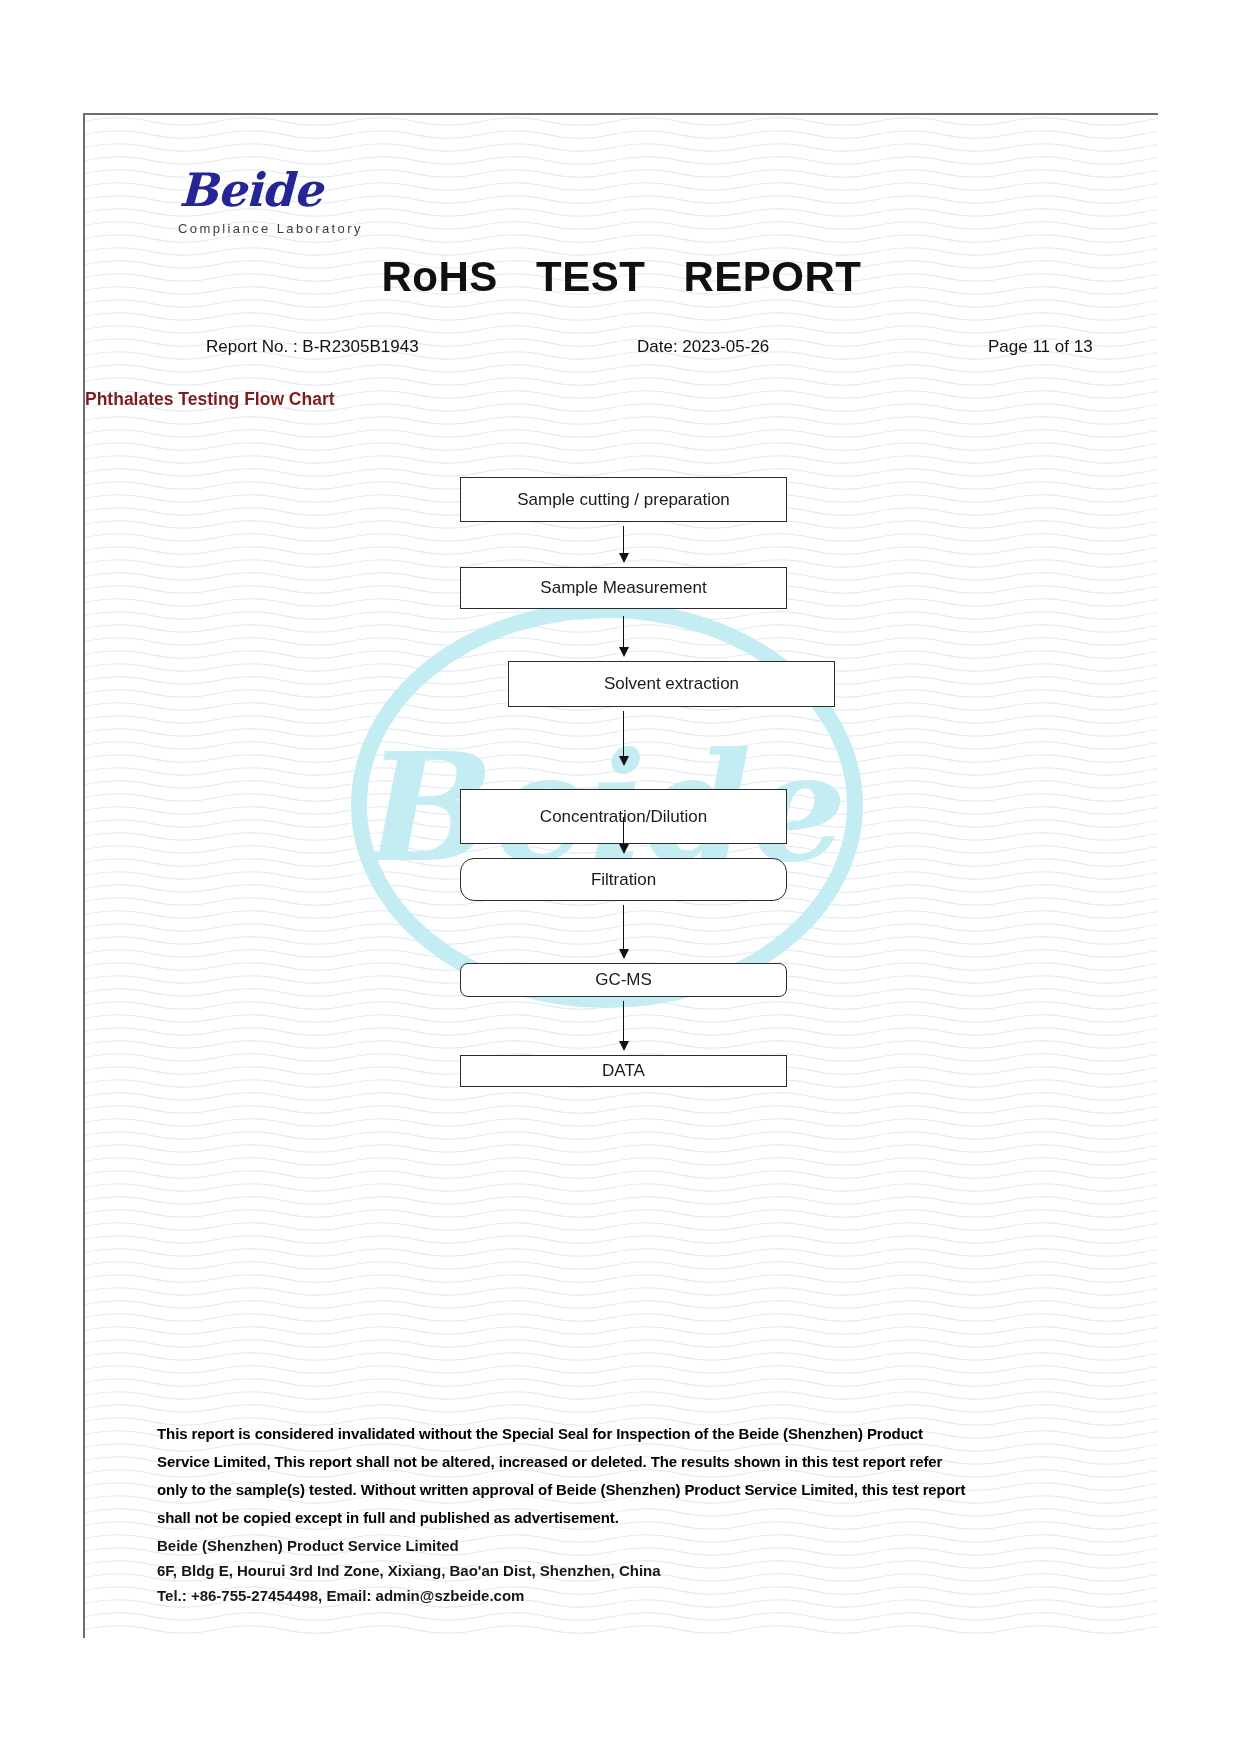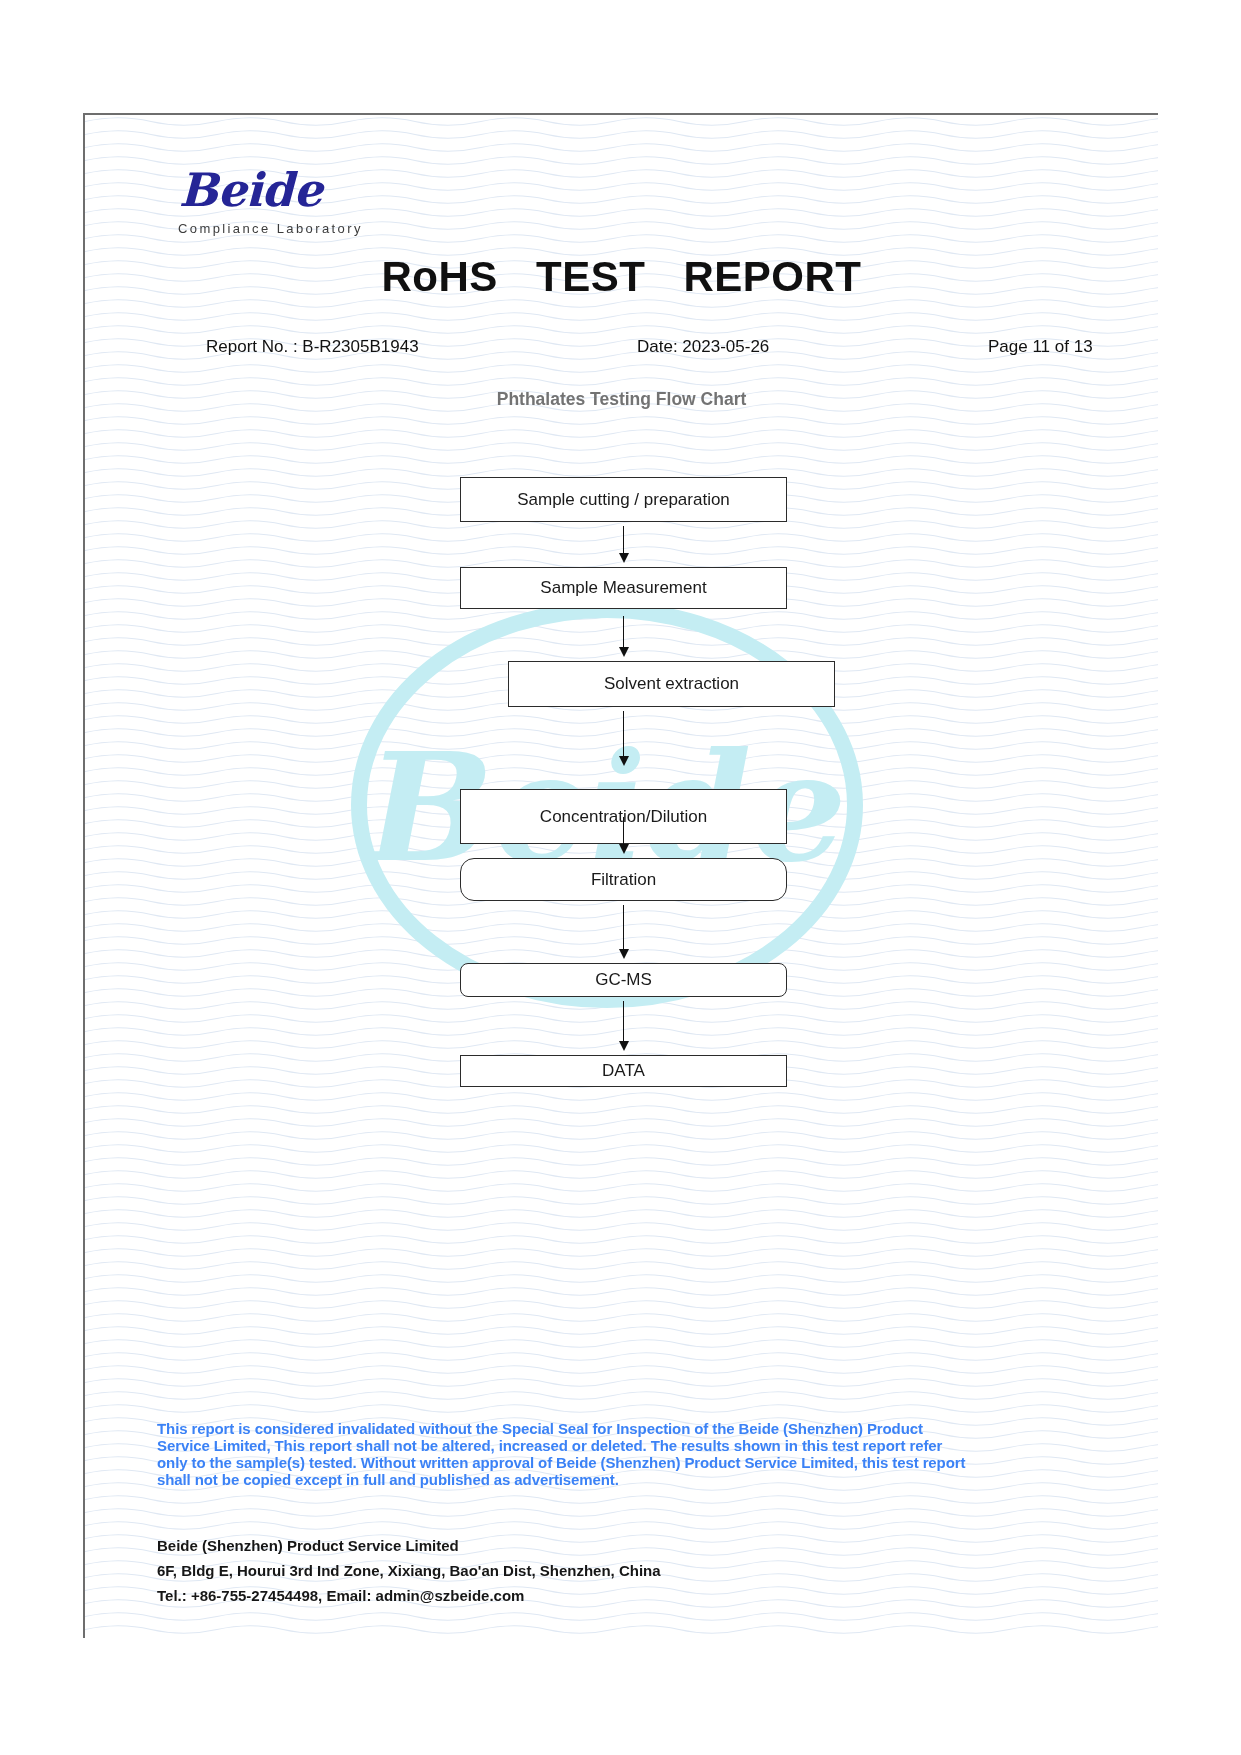--- a/index.html
+++ b/index.html
@@ -30,21 +30,21 @@
     word-spacing:26px; letter-spacing:0.5px;
   }
 
   .meta-row { position:absolute; left:0; top:222px; width:100%; height:24px; font-size:17px; color:#111;margin-left:32px; }
   .meta-report { position:absolute; left:89px; }
   .meta-date   { position:absolute; left:520px; }
   .meta-page   { position:absolute; left:871px; }
 
   .flow-heading {
     position:absolute; left:0; top:274px; width:100%;
-    text-align:center; font-size:17.5px; font-weight:bold; color:#737373;
+    font-size:17.5px; font-weight:bold; color:#7f1d1d;
   }
 
   .flow { position:absolute; left:375px; top:362px; width:327px; }
   .flow-box {
     position:absolute; left:0; width:327px;
     background:#ffffff; border:1.6px solid #2b2b2b;
     display:flex; align-items:center; justify-content:center;
     font-size:17px; color:#1a1a1a;
   }
   .flow-arrow {
@@ -53,21 +53,21 @@
   }
   .flow-arrow .shaft { width:1.7px; background:#111; flex:1; }
   .flow-arrow .head  {
     width:0; height:0;
     border-left:5.5px solid transparent; border-right:5.5px solid transparent;
     border-top:10px solid #111;
   }
 
   .disclaimer {
     position:absolute; left:72px; top:1305px; width:815px;
-    font-size:15px; font-weight:bold; color:#3b82f6; line-height:17px;
+    font-size:15px; font-weight:bold; color:#000000; line-height:28px;
     letter-spacing:-0.1px;
   }
   .company { position:absolute; left:72px; top:1418px; font-size:15px; font-weight:bold; color:#161616; line-height:25px; }
 </style>
 </head>
 <body>
 
 <div class="page">
   <div class="sheet">
 

